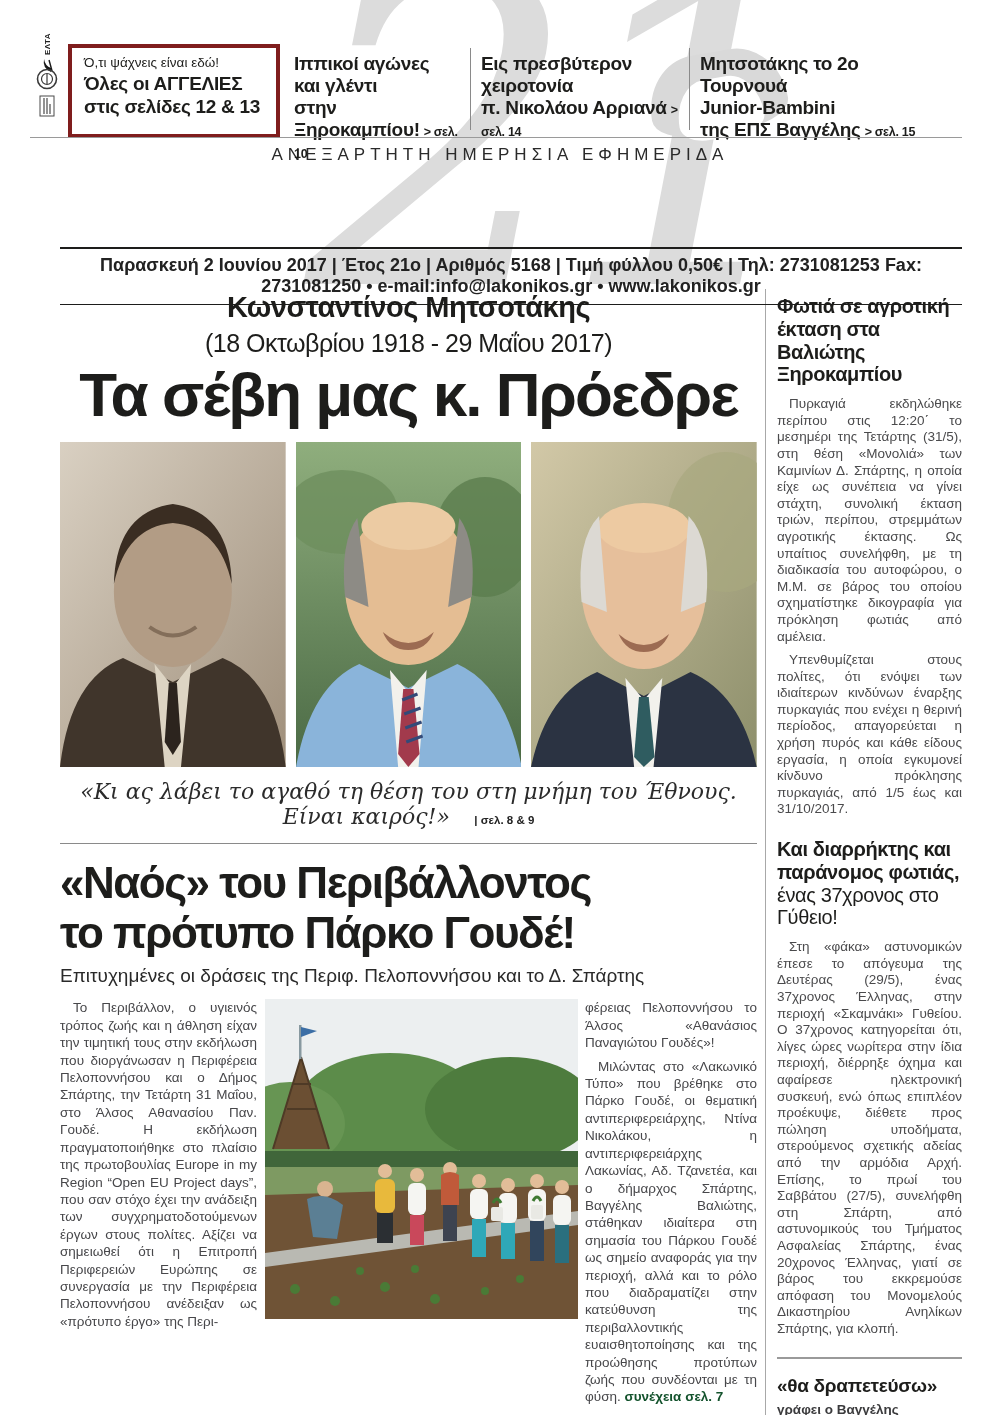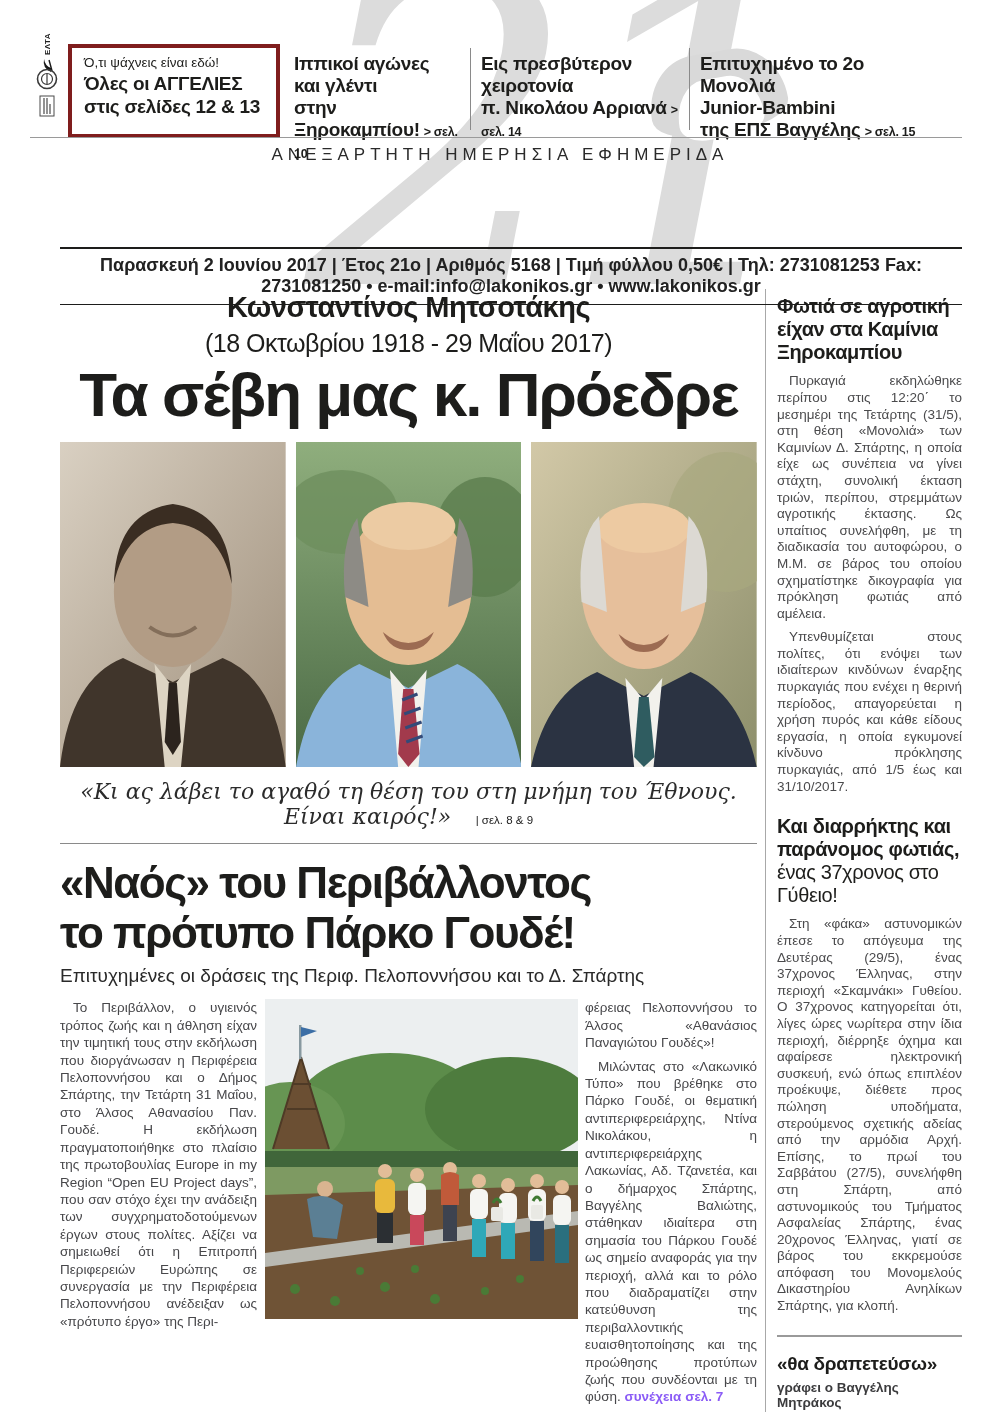--- a/index.html
+++ b/index.html
@@ -43,33 +43,33 @@
   .sidebar{width:185px;margin-left:11px;}
   
   .ob-name{text-align:center;font-size:29px;font-weight:bold;letter-spacing:-.5px;margin-top:2px;}
   .ob-dates{text-align:center;font-size:25px;letter-spacing:-.5px;margin-top:5px;color:#1d1d1b;}
   .ob-head{text-align:center;font-size:62px;font-weight:800;letter-spacing:-2px;margin-top:6px;line-height:1.0;}
   .photo-row{display:flex;gap:10px;margin-top:16px;}
   .photo-row .ph{flex:1;height:325px;}
   .photo-row svg{display:block;width:100%;height:100%;}
   .quote-row{margin-top:12px;text-align:center;}
   .quote{font:italic 22px "DejaVu Serif",serif;color:#2b2b2b;}
-  .qref{font-size:11.5px;font-weight:normal;color:#222;margin-left:20px;}
+  .qref{font-size:11.5px;font-weight:bold;color:#222;margin-left:20px;}
   .sec-rule{border:none;border-top:1px solid #8a8a8a;margin:14px 0 0;}
   
   .park-head{font-size:44px;font-weight:800;letter-spacing:-1.5px;line-height:1.13;margin-top:14px;}
   .park-sub{font-size:19px;margin-top:8px;color:#2a2a2a;}
   .park-cols{display:flex;margin-top:12px;}
   .col-text{font-size:13.5px;line-height:17.4px;color:#47474a;text-align:justify;}
   .col-text p{margin:0 0 6px;text-indent:13px;}
   .col-left{width:197px;margin-right:8px;}
   .col-right{width:172px;margin-left:7px;}
   .park-photo{width:313px;height:320px;}
   .park-photo svg{display:block;width:100%;height:100%;}
-  .cont-ref{font-weight:bold;color:#8b5cf6;}
+  .cont-ref{font-weight:bold;color:#14532d;}
   
   .sb-h{font-size:20px;font-weight:800;letter-spacing:-.4px;line-height:1.14;margin:6px 0 10px;}
   .sb-h .light{font-weight:400;display:block;}
   .sb-body{font-size:13.5px;line-height:16.6px;color:#4a4a4c;text-align:justify;}
   .sb-body p{margin:0 0 7px;text-indent:12px;}
   .burglar{margin-top:20px;}
   .note{margin-top:20px;border-top:2px solid #9a9a9a;padding-top:16px;}
   .note-title{font-size:19px;font-weight:800;letter-spacing:-.3px;}
   .note-byline{font-size:13.5px;font-weight:bold;color:#3b3b3d;margin-top:5px;}
 </style>
@@ -123,21 +123,21 @@
 
     <div class="teaser t2">
       <span class="tl">Εις πρεσβύτερον</span>
       <span class="tl">χειροτονία</span>
       <span class="tl"><span>π. Νικολάου Αρριανά</span><span class="pref">&gt; σελ. 14</span></span>
     </div>
 
     <div class="tdiv"></div>
 
     <div class="teaser t3">
-      <span class="tl">Επιτυχημένο το 2ο Μονολιά</span>
+      <span class="tl">Μητσοτάκης το 2ο Τουρνουά</span>
       <span class="tl">Junior-Bambini</span>
       <span class="tl"><span>της ΕΠΣ Βαγγέλης</span><span class="pref">&gt; σελ. 15</span></span>
     </div>
   </header>
   <div class="top-rule"></div>
 
   <section class="masthead">
     <div class="sub">ΑΝΕΞΑΡΤΗΤΗ ΗΜΕΡΗΣΙΑ ΕΦΗΜΕΡΙΔΑ</div>
   </section>
   <div class="dateline"><span>Παρασκευή 2 Ιουνίου 2017 | Έτος 21ο | Αριθμός 5168 | Τιμή φύλλου 0,50€ | Τηλ: 2731081253 Fax: 2731081250 • e-mail:info@lakonikos.gr • www.lakonikos.gr</span></div>
@@ -288,21 +288,21 @@
           <p><span>Μιλώντας στο «Λακωνικό Τύπο» που βρέθηκε στο Πάρκο Γουδέ, οι θεματική αντιπεριφερειάρχης, Ντίνα Νικολάκου, η αντιπεριφερειάρχης Λακωνίας, Αδ. Τζανετέα, και ο δήμαρχος Σπάρτης, Βαγγέλης Βαλιώτης, στάθηκαν ιδιαίτερα στη σημασία του Πάρκου Γουδέ ως σημείο αναφοράς για την περιοχή, αλλά και το ρόλο που διαδραματίζει στην κατεύθυνση της περιβαλλοντικής ευαισθητοποίησης και της προώθησης προτύπων ζωής που συνδέονται με τη φύση.</span> <span class="cont-ref">συνέχεια σελ. 7</span></p>
         </div>
       </div>
 
     </main>
 
     <div class="v-rule"></div>
 
     <aside class="sidebar">
       <article>
-        <h3 class="sb-h">Φωτιά σε αγροτική είχαν στα Καμίνια Ξηροκαμπίου</h3>
+        <h3 class="sb-h">Φωτιά σε αγροτική έκταση στα Βαλιώτης Ξηροκαμπίου</h3>
         <div class="sb-body">
           <p>Πυρκαγιά εκδηλώθηκε περίπου στις 12:20΄ το μεσημέρι της Τετάρτης (31/5), στη θέση «Μονολιά» των Καμινίων Δ. Σπάρτης, η οποία είχε ως συνέπεια να γίνει στάχτη, συνολική έκταση τριών, περίπου, στρεμμάτων αγροτικής έκτασης. Ως υπαίτιος συνελήφθη, με τη διαδικασία του αυτοφώρου, ο Μ.Μ. σε βάρος του οποίου σχηματίστηκε δικογραφία για πρόκληση φωτιάς από αμέλεια.</p>
           <p>Υπενθυμίζεται στους πολίτες, ότι ενόψει των ιδιαίτερων κινδύνων έναρξης πυρκαγιάς που ενέχει η θερινή περίοδος, απαγορεύεται η χρήση πυρός και κάθε είδους εργασία, η οποία εγκυμονεί κίνδυνο πρόκλησης πυρκαγιάς, από 1/5 έως και 31/10/2017.</p>
         </div>
       </article>
 
       <article class="burglar">
         <h3 class="sb-h">
           <span>Και διαρρήκτης και παράνομος φωτιάς,</span>
           <span class="light">ένας 37χρονος στο Γύθειο!</span>

